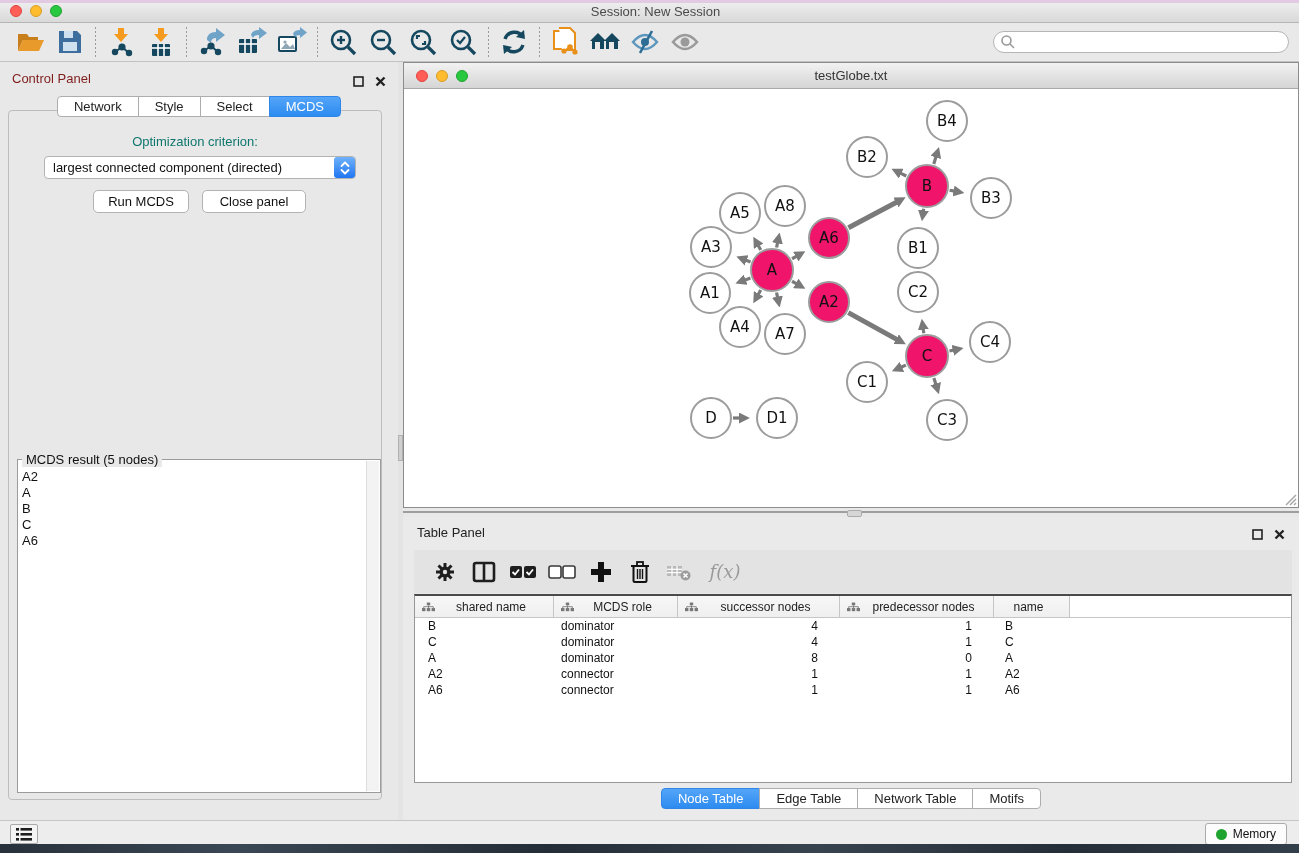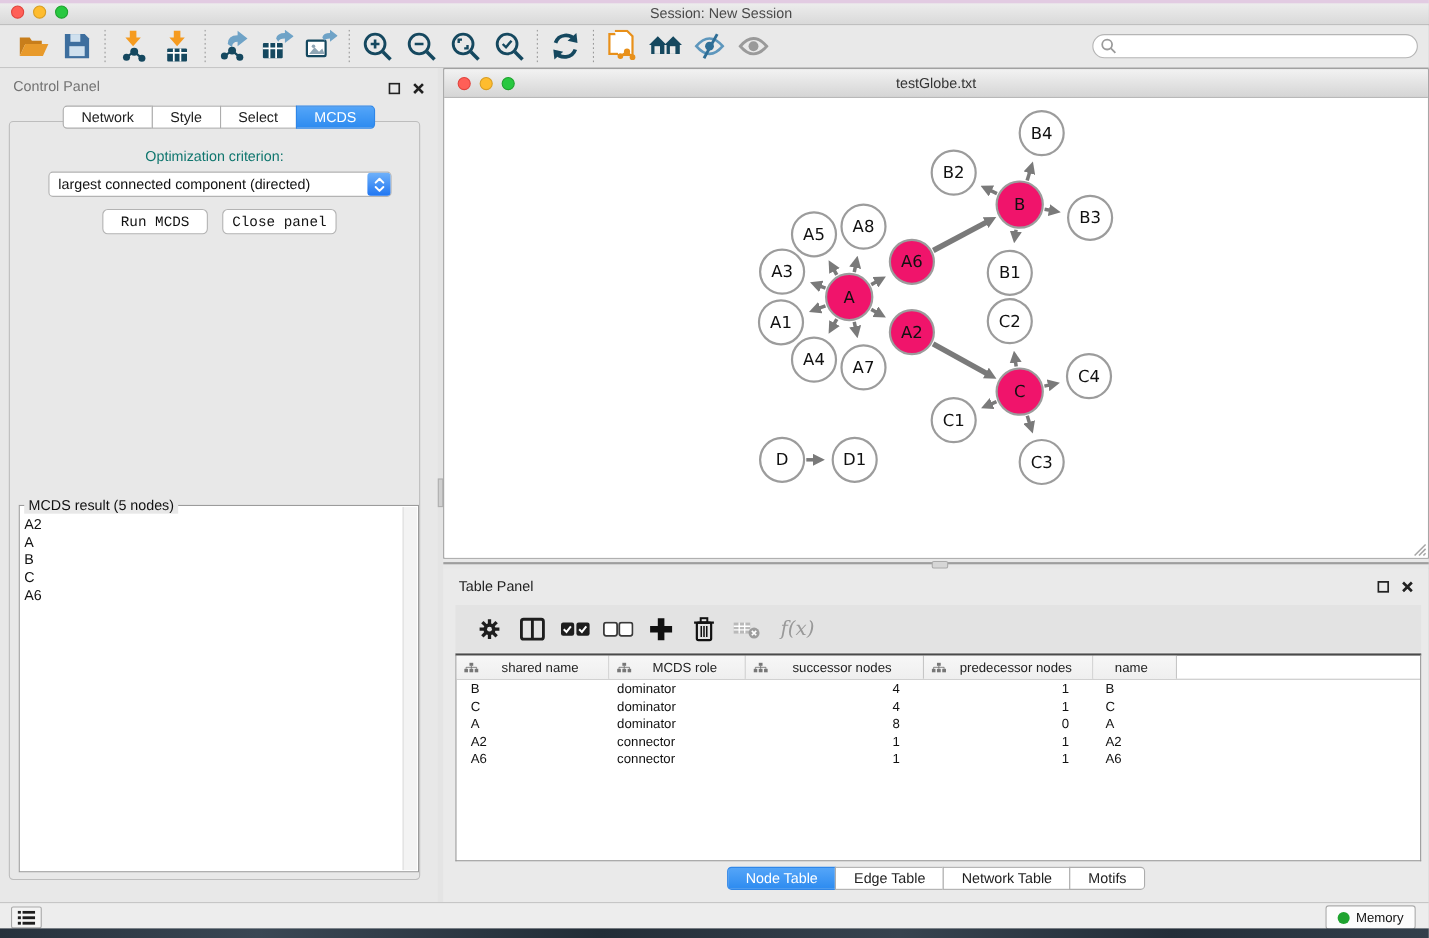--- a/index.html
+++ b/index.html
@@ -20,39 +20,39 @@
     border-bottom:1px solid #C2C2C2;display:flex;align-items:center;padding-left:10px;box-sizing:border-box;}
   .tbtn{width:40px;height:32px;display:flex;align-items:center;justify-content:center;flex:0 0 auto;}
   .tsep{width:1px;height:30px;flex:0 0 auto;margin:0 5px;
     background-image:linear-gradient(#9A9A9A 40%,transparent 40%);background-size:1px 4px;}
   .searchbox{margin-left:auto;margin-right:10px;width:296px;height:22px;background:#fff;
     border:1px solid #B5B5B5;border-radius:12px;display:flex;align-items:center;padding-left:6px;box-sizing:border-box;}
   .searchbox input{border:none;outline:none;flex:1;height:18px;font-size:12px;font-family:"Liberation Sans",sans-serif;background:transparent;}
   
   .control-panel{position:absolute;left:0;top:62px;width:398px;height:758px;background:#E8E8E8;}
   .cp-header{position:absolute;left:0;top:6px;width:100%;height:22px;}
-  .cp-title{position:absolute;left:12px;top:3px;font-size:13px;color:#737373;}
+  .cp-title{position:absolute;left:12px;top:3px;font-size:13px;color:#7f1d1d;}
   .float-ic{position:absolute;right:34px;top:5px;}
   .close-ic{position:absolute;right:12px;top:5px;}
   .cp-tabs{position:absolute;left:0;top:34px;width:100%;display:flex;justify-content:center;z-index:2;}
   .seg-tab{height:19px;line-height:19px;padding:0 16px;font-size:13px;background:#fff;border:1px solid #ADADAD;
     margin-left:-1px;color:#222;}
   .seg-tab:first-child{border-radius:4px 0 0 4px;margin-left:0;}
   .seg-tab:last-child{border-radius:0 4px 4px 0;}
   .seg-tab.active{background:linear-gradient(#54A5F8,#2D8BF0);border-color:#2F86E8;color:#fff;}
   .cp-box{position:absolute;left:8px;top:48px;width:372px;height:688px;background:#E8E8E8;
     border:1px solid #BDBDBD;border-radius:4px;}
   .opt-label{position:absolute;left:0;top:23px;width:100%;text-align:center;font-size:13px;color:#0f766e;}
   .dropdown{position:absolute;left:35px;top:45px;width:312px;height:23px;background:#fff;border:1px solid #B3B3B3;
     border-radius:4px;box-sizing:border-box;display:flex;align-items:center;gap:47px;}
   .dropdown .dd-val{flex:1;font-size:13px;padding-left:8px;color:#111;white-space:nowrap;overflow:hidden;}
   .dd-btn{width:21px;height:21px;border-radius:3px;background:linear-gradient(#6FB1FA,#2076F2);
     display:flex;align-items:center;justify-content:center;}
   .cp-btn{position:absolute;top:79px;height:23px;background:#fff;border:1px solid #B3B3B3;border-radius:5px;
-    font-size:13px;font-family:Liberation Mono, monospace;color:#111;}
+    font-size:13px;font-family:Liberation Sans, sans-serif;color:#111;}
   #run-btn{left:84px;width:96px;}
   #closep-btn{left:193px;width:104px;}
   .result-box{position:absolute;left:8px;top:348px;width:362px;height:332px;border:1px solid #9B9B9B;background:#fff;}
   .result-legend{position:absolute;top:-8px;left:4px;background:#E8E8E8;padding:0 4px;font-size:13px;color:#111;}
   .result-list{position:absolute;left:4px;top:9px;right:16px;bottom:2px;font-size:13px;line-height:16px;color:#111;overflow:hidden;}
   .result-scroll{position:absolute;top:1px;right:1px;bottom:1px;width:12px;background:#F3F3F3;border-left:1px solid #DDD;}
   
   .v-divider{position:absolute;left:398px;top:62px;width:5px;height:758px;background:#E4E4E4;}
   .v-handle{position:absolute;left:0;top:373px;width:5px;height:26px;background:#CFCFCF;border:1px solid #B0B0B0;box-sizing:border-box;}
   

